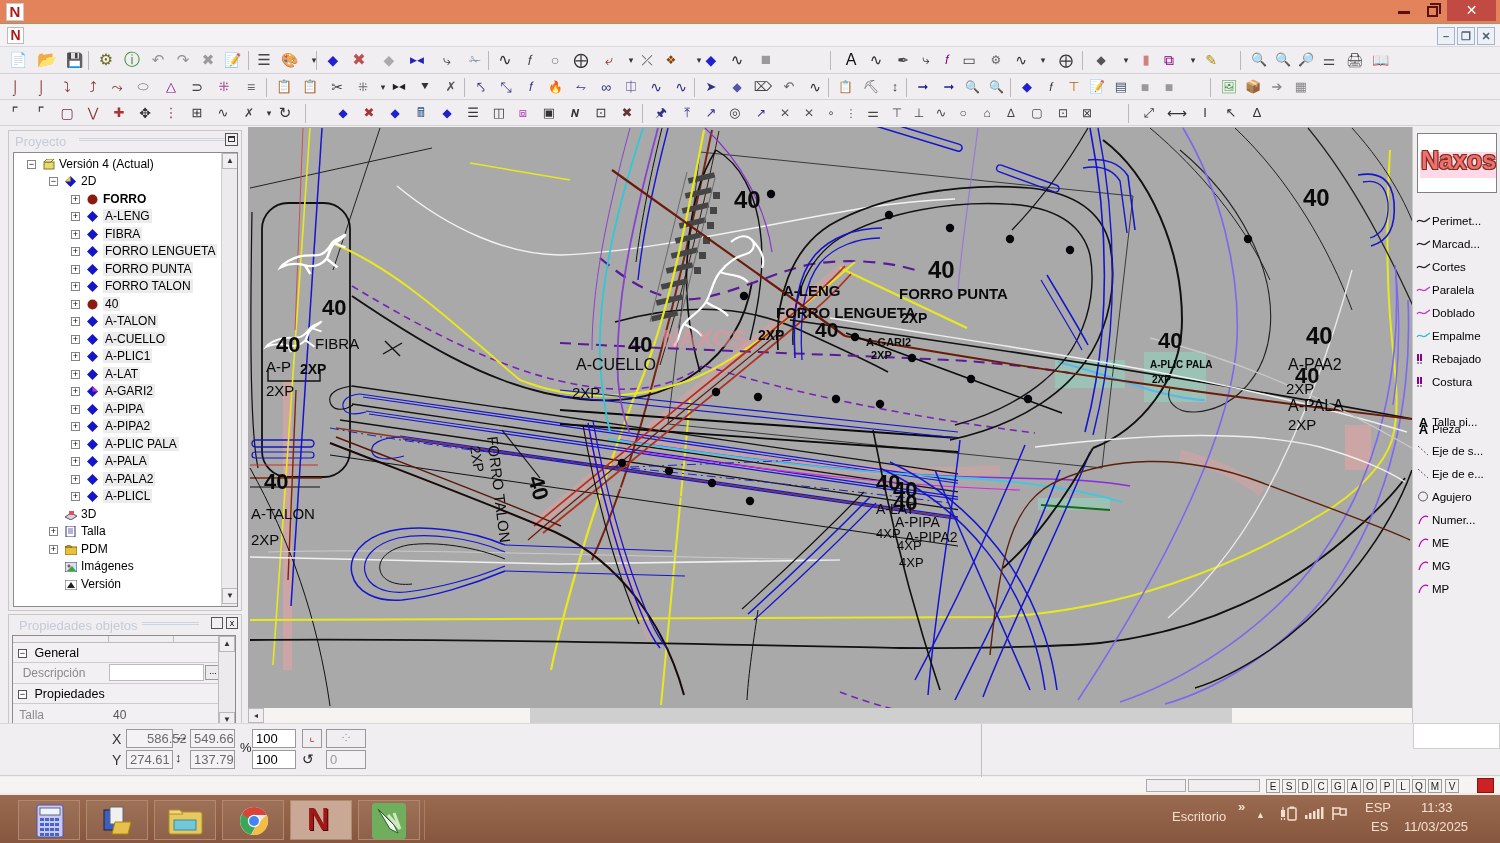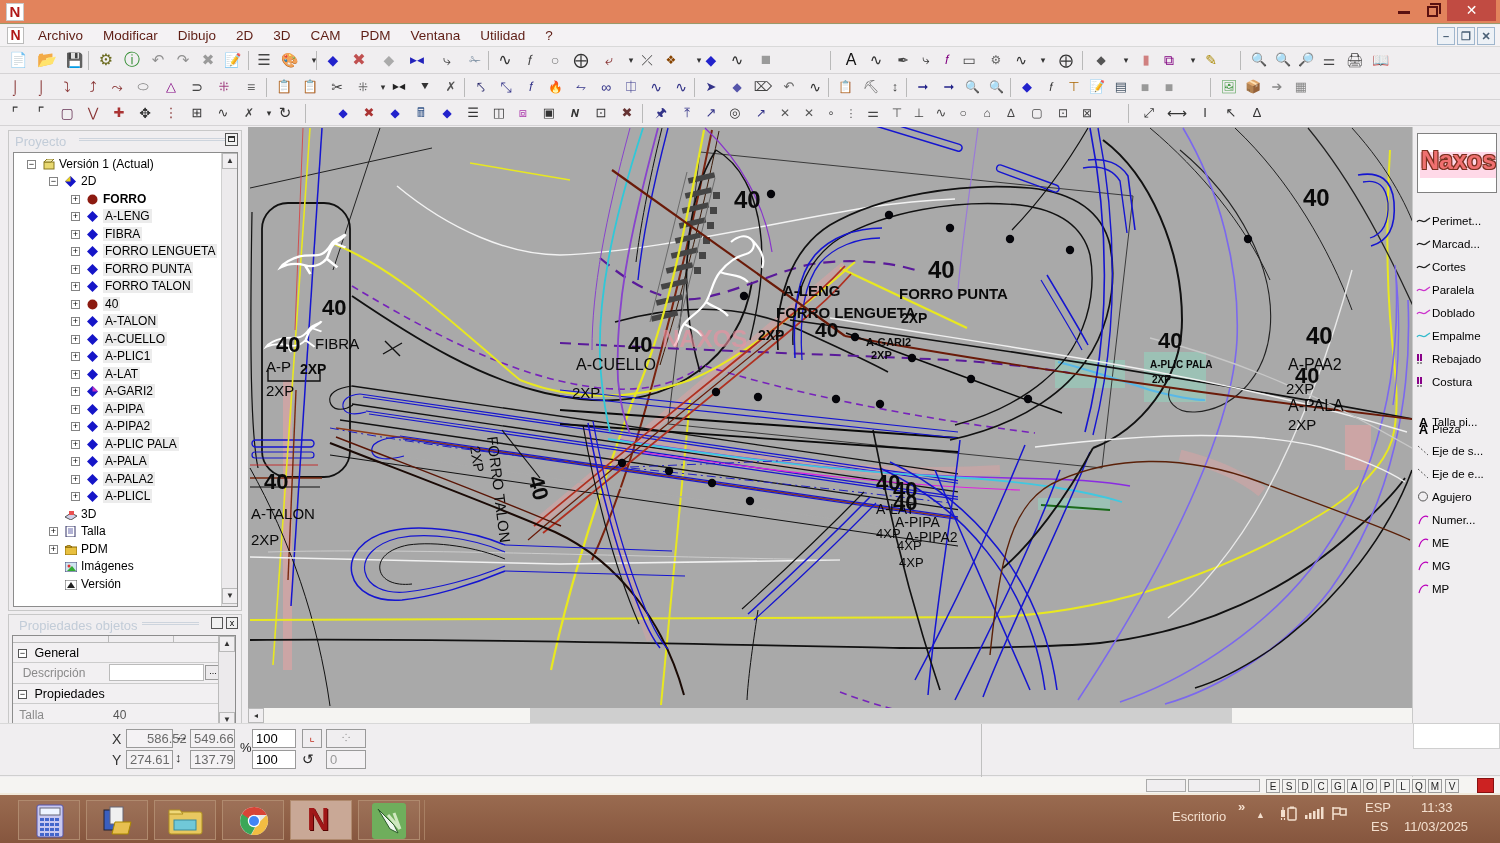--- a/index.html
+++ b/index.html
@@ -52,23 +52,20 @@
 </style></head>
 <body>
 <div id="titlebar">
  <div id="appico">N</div>
  <div id="minbtn"></div>
     <div id="restbtn"></div>
  <div id="closebtn">✕</div>
 </div>
 <div id="menubar">
  <div id="menuN">N</div>
- <div style="position:absolute;left:28px;top:0">
-  <span class="mi">Archivo</span><span class="mi">Modificar</span><span class="mi">Dibujo</span><span class="mi">2D</span><span class="mi">3D</span><span class="mi">CAM</span><span class="mi">PDM</span><span class="mi">Ventana</span><span class="mi">Utilidad</span><span class="mi">?</span>
- </div>
  <div class="mwb" style="left:1437px">–</div>
  <div class="mwb" style="left:1457px">❐</div>
  <div class="mwb" style="left:1477px">✕</div>
 </div>
 <div id="tb1" class="tbrow">
     <div class="ic" style="left:8px;color:#888;font-size:15px">📄</div>
     <div class="ic" style="left:36px;color:#8a8a30;font-size:16px">📂</div>
     <div class="ic" style="left:64px;color:#333;font-size:14px">💾</div>
     <div class="sep" style="left:88px"></div>
     <div class="ic" style="left:95px;color:#6b6b20;font-size:16px">⚙</div>
@@ -246,21 +243,21 @@
       <div style="position:absolute;right:3px;top:2px;width:13px;height:13px;border:1px solid #555;background:#f0f0f0">
         <div style="width:7px;height:6px;border:1px solid #333;border-top:2px solid #333;margin:2px"></div>
       </div>
       <div id="projtree">
         <div class="trow" style="top:3px">
           <span class="pm" style="left:13px">−</span>
           <span style="position:absolute;left:29px;top:3px"><svg width="13" height="11">
               <rect x="1" y="3" width="10" height="7" fill="#e8d870" stroke="#887820"></rect>
               <polygon points="1,3 4,0 11,0 8,3" fill="#f4ecb0" stroke="#887820"></polygon>
             </svg></span>
-          <span class="" style="position:absolute;left:45px;top:1px;">Versión 1 (Actual)</span>
+          <span class="" style="position:absolute;left:45px;top:1px;">Versión 4 (Actual)</span>
         </div>
 <div class="trow" style="top:20px">
           <span class="pm" style="left:35px">−</span>
           <span style="position:absolute;left:51px;top:3px"><svg width="11" height="11">
               <polygon points="5.5,0 11,5.5 5.5,11 0,5.5" fill="#1515c8"></polygon>
               <polygon points="5.5,0 0,5.5 5.5,5.5" fill="#e8d020"></polygon>
             </svg></span>
           <span class="" style="position:absolute;left:67px;top:1px;">2D</span>
         </div>
 <div class="trow" style="top:38px">

